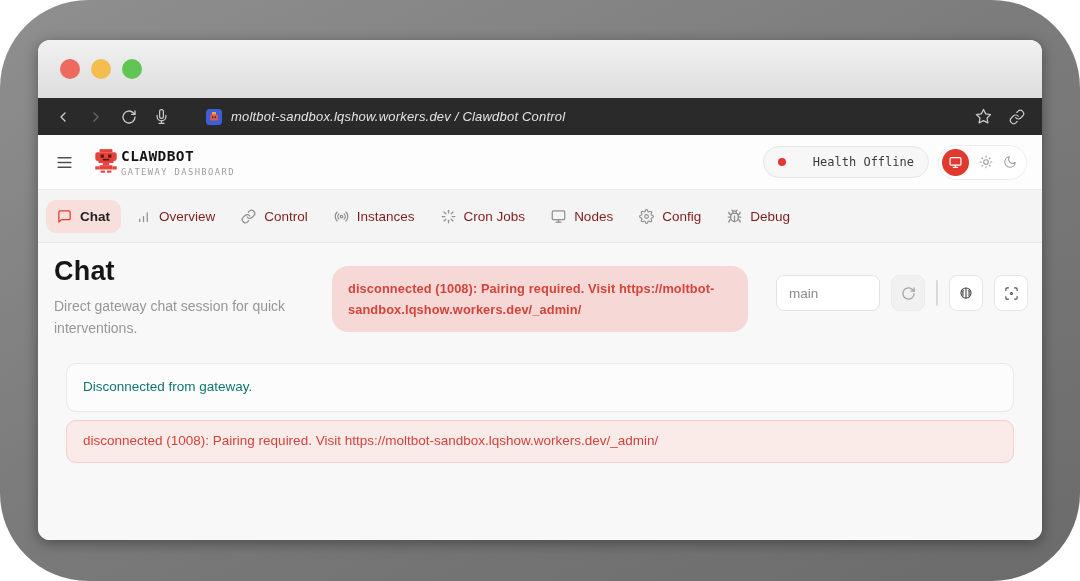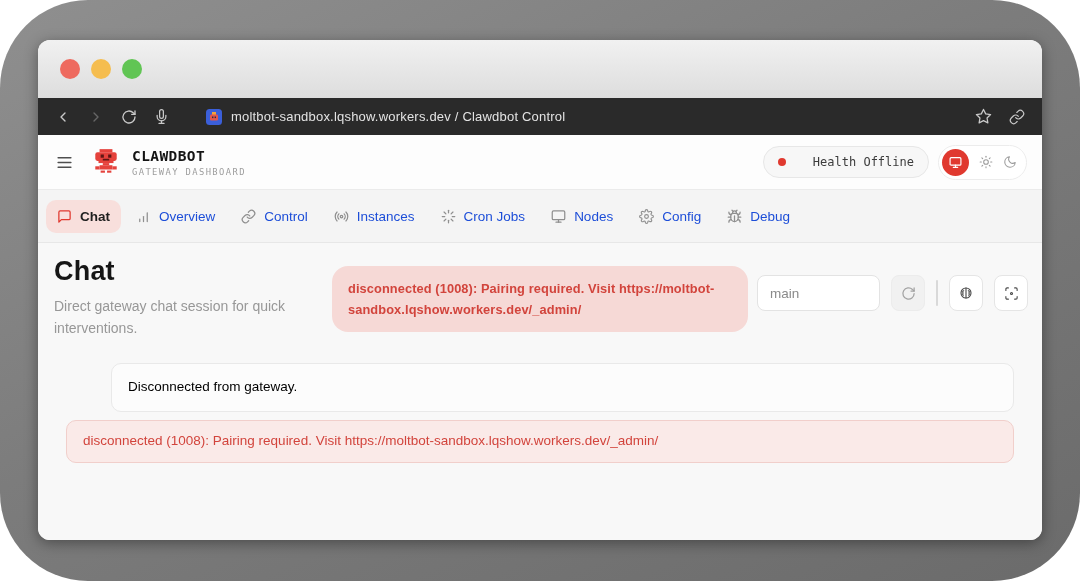--- a/index.html
+++ b/index.html
@@ -13,81 +13,81 @@
             border-radius:12px; overflow:hidden; background:#f8f8f8;
             box-shadow:0 3px 14px rgba(0,0,0,.38); display:flex; flex-direction:column; }
 
   
   .titlebar { height:58px; flex:0 0 58px; background:linear-gradient(#f1f1f1,#dddddd);
               display:flex; align-items:center; padding-left:22px; gap:11px; }
   .tl { width:20px; height:20px; border-radius:50%; }
 
   
   .urlbar { height:37px; flex:0 0 37px; background:#2a2a2a; display:flex; align-items:center;
-            padding:12px 17px; color:#c9c9c9; }
+            padding:12px 17px; color:#c9c9c9;font-style:italic; }
   .urlbar svg { display:block; }
   .nav-ic { margin-right:17px; display:flex; }
   .favicon { margin-left:20px; margin-right:9px; display:flex; }
   .url-text { font-size:13px; color:#e3e3e3; letter-spacing:.2px; }
   .url-spacer { flex:1; }
   .url-right { display:flex; gap:17px; align-items:center; }
 
   
   .appheader { height:55px; flex:0 0 55px; background:#fdfdfd; border-bottom:1px solid #ebebeb;
                display:flex; align-items:center; padding:0 15px 0 17px; }
   .hamburger { color:#4f4f4f; display:flex; cursor:pointer; }
   .logo { margin-left:17px; display:flex; }
-  .title-block { margin-left:11px; }
+  .title-block { }
   .app-name { font-family:"DejaVu Sans Mono",monospace; font-weight:bold; font-size:14.5px;
               color:#141414; letter-spacing:.4px; }
   .app-sub { font-family:"DejaVu Sans Mono",monospace; font-size:8.8px; color:#9d9d9d;
              letter-spacing:1.4px; margin-top:3px; }
   .header-right { margin-left:auto; display:flex; align-items:center; gap:9px; }
   .health { display:flex; align-items:center; gap:27px; background:#f7f7f7; border:1px solid #e7e7e7;
             border-radius:999px; padding:8px 14px; font-family:"DejaVu Sans Mono",monospace;
             font-size:12px; color:#3c3c3c; }
   .health-dot { width:8px; height:8px; border-radius:50%; background:#e0392f; }
   .theme-pill { display:flex; align-items:center; gap:10px; background:#ffffff;
                 border:1px solid #ececec; border-radius:999px; padding:3px 9px 3px 3px; }
   .theme-active { width:27px; height:27px; border-radius:50%; background:#e0392f; color:#ffffff;
                   display:flex; align-items:center; justify-content:center; }
   .theme-btn { color:#9b9b9b; display:flex; }
 
   
   .tabs { height:53px; flex:0 0 53px; background:#f4f4f4; border-bottom:1px solid #e7e7e7;
           display:flex; align-items:center; padding:0 8px; gap:4px; overflow:hidden; }
   .tab { display:flex; align-items:center; gap:8px; padding:9px 11px; border-radius:10px;
-         font-size:13.5px; color:#1d4ed8; white-space:nowrap; cursor:pointer; }
+         font-size:13.5px; color:#7f1d1d; white-space:nowrap; cursor:pointer; }
   .tab svg { color:#8f8f8f; flex:0 0 auto; }
   .tab.active { background:#f8dfdc; color:#1f1f1f; font-weight:bold; }
   .tab.active svg { color:#e0392f; }
 
   
   .content { flex:1; background:#f8f8f8; padding:13px 14px 0 16px; }
   .chat-top { display:flex; align-items:flex-start; }
   .intro { width:262px; flex:0 0 262px; }
   .page-title { font-size:27px; font-weight:bold; color:#161616; letter-spacing:.2px; }
   .page-desc { margin-top:9px; font-size:14px; color:#979797; line-height:1.55; }
   .alert-pill { margin-top:10px; margin-left:16px; width:416px; background:#f6d9d6;
                 border-radius:16px; padding:12px 16px; font-size:12.8px; color:#d2443c;
                 line-height:1.65; font-weight:bold; letter-spacing:.1px; }
   .controls { margin-left:auto; margin-top:19px; display:flex; align-items:center; gap:11px; }
-  .session-input { width:123px; height:36px; border:1px solid #e3e3e3; border-radius:8px;
+  .session-input { width:104px; height:36px; border:1px solid #e3e3e3; border-radius:8px;
                    padding:0 12px; font-size:13.5px; color:#8a8a8a; background:#ffffff;
                    font-family:"Liberation Sans",sans-serif; outline:none; }
   .icon-btn { width:34px; height:36px; border-radius:8px; display:flex; align-items:center;
               justify-content:center; cursor:pointer; }
   .btn-flat { background:#f1f1f1; border:1px solid #ececec; color:#a3a3a3; }
   .btn-line { background:#ffffff; border:1px solid #e5e5e5; color:#4a4a4a; }
   .v-divider { width:2px; height:26px; background:#d9d9d9; border-radius:2px; }
 
   
   .messages { margin:24px 14px 0 12px; }
   .msg { border-radius:10px; font-size:13.5px; margin-bottom:8px; line-height:1.4; }
-  .msg-info  { background:#fcfcfc; border:1px solid #e9e9e9; color:#000000; padding:14px 16px;margin-left:45px; }
+  .msg-info  { background:#fcfcfc; border:1px solid #e9e9e9; color:#0f766e; padding:14px 16px; }
   .msg-error { background:#faeae8; border:1px solid #f1cfcb; color:#d2443c; padding:11px 16px; }
 </style>
 </head>
 <body>
 
 <div class="bezel">
   <div class="window">
 
     <div class="titlebar">
       <div class="tl" style="background:#ee6a5f"></div>

